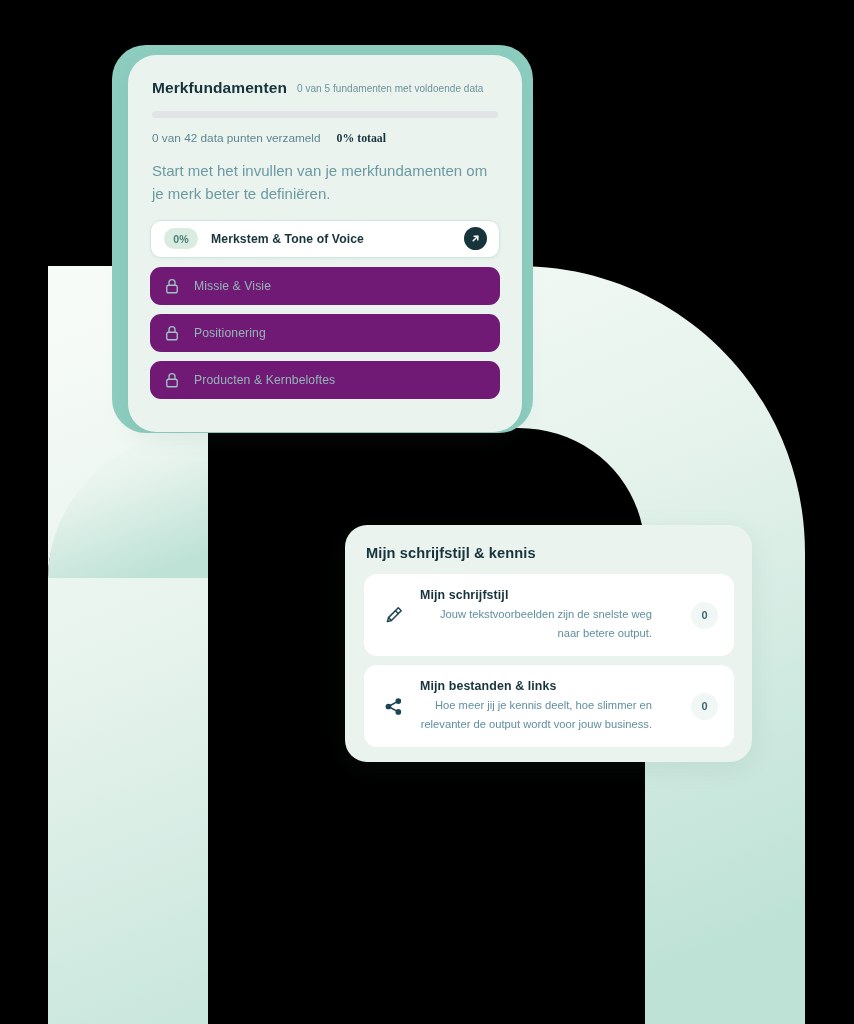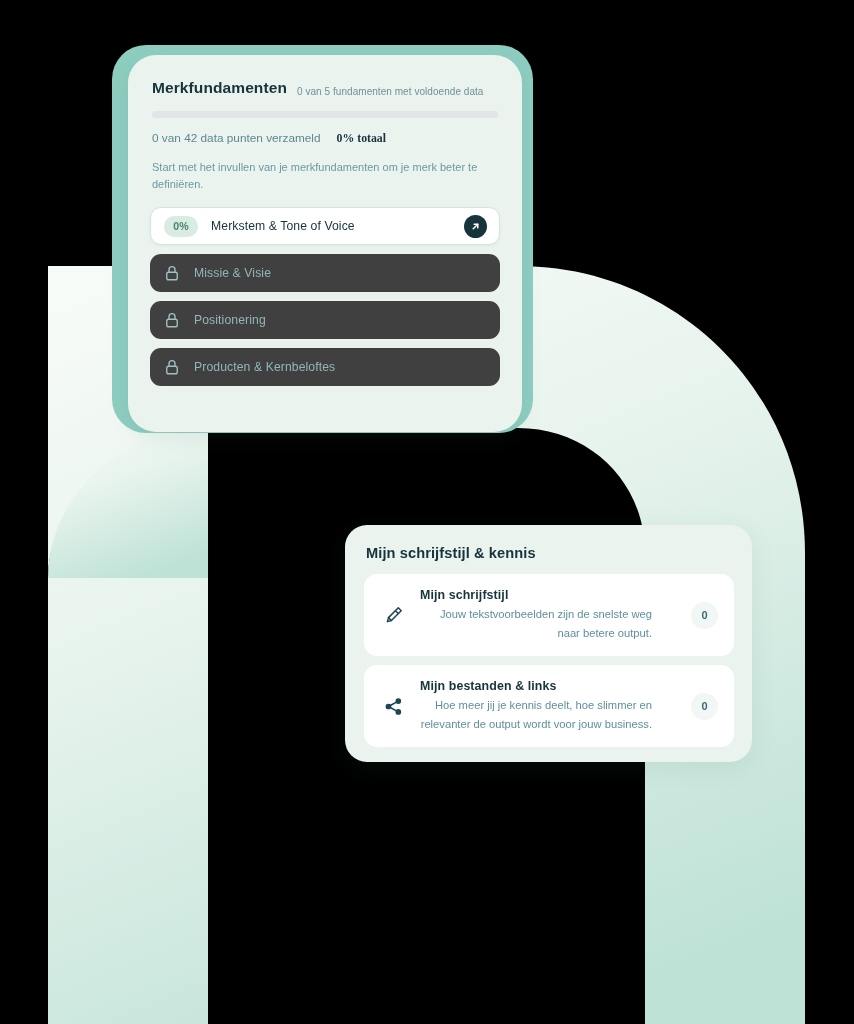--- a/index.html
+++ b/index.html
@@ -32,21 +32,21 @@
   .card-top {
     position: absolute;
     left: 128px; top: 55px;
     width: 394px; height: 377px;
     background: #eaf3ee;
     border-radius: 28px;
     padding: 24px 22px 22px 22px;
     box-shadow: 0 6px 22px rgba(60,110,100,.10);
   }
   .card-top-head {
-    display: flex; align-items: flex-end; gap: 10px;
+    display: flex; align-items: center; gap: 10px;
     padding: 0 2px;
   }
   .card-top-title {
     font-size: 15.5px; font-weight: 700; color: #17333c;
     letter-spacing: .1px;
   }
   .card-top-sub {
     font-size: 10px; color: #6e929a; letter-spacing: .05px;
   }
   .progress-track {
@@ -62,52 +62,52 @@
   }
   .stats-row {
     margin: 13px 2px 0 2px;
     display: flex; align-items: baseline; gap: 16px;
     font-size: 11.8px;
   }
   .stats-main { color: #5f8791; }
   .stats-total { color: #17333c; font-weight: 700; font-family: Liberation Serif, serif; }
   .hint-text {
     margin: 13px 2px 0 2px;
-    font-size: 11px; line-height: 1.55; color: #6b9aa2;
+    font-size: 15px; line-height: 1.55; color: #6b9aa2;
     max-width: 355px;
   }
 
   .fund-list { margin-top: 14px; display: flex; flex-direction: column; gap: 9px; }
   .fund-item {
     display: flex; align-items: center;
     height: 38px;
     border-radius: 11px;
     padding: 0 12px 0 13px;
-    background: #404040;
+    background: #701a75;
   }
   .fund-item.active {
     background: #ffffff;
     border: 1px solid #cfe8dd;
     box-shadow: 0 1px 3px rgba(60,110,100,.06);
   }
   .pct-badge {
     flex: 0 0 auto;
     min-width: 34px; height: 21px;
     border-radius: 11px;
     background: #d8ece2; color: #4b7f74;
     font-size: 10.6px; font-weight: 600;
     display: flex; align-items: center; justify-content: center;
     padding: 0 7px;
   }
   .lock-ico { flex: 0 0 auto; width: 18px; height: 18px; display:block; }
   .fund-label {
     margin-left: 13px;
     font-size: 12.2px; letter-spacing: .1px;
   }
-  .fund-item.active .fund-label { color: #17333c; font-weight: 400; }
+  .fund-item.active .fund-label { color: #17333c; font-weight: 700; }
   .fund-item.locked .fund-label { color: #93b6b7; font-weight: 400; }
   .go-btn {
     margin-left: auto;
     width: 23px; height: 23px; border-radius: 50%;
     background: #17333c;
     display: flex; align-items: center; justify-content: center;
     cursor: pointer;
   }
 
   

